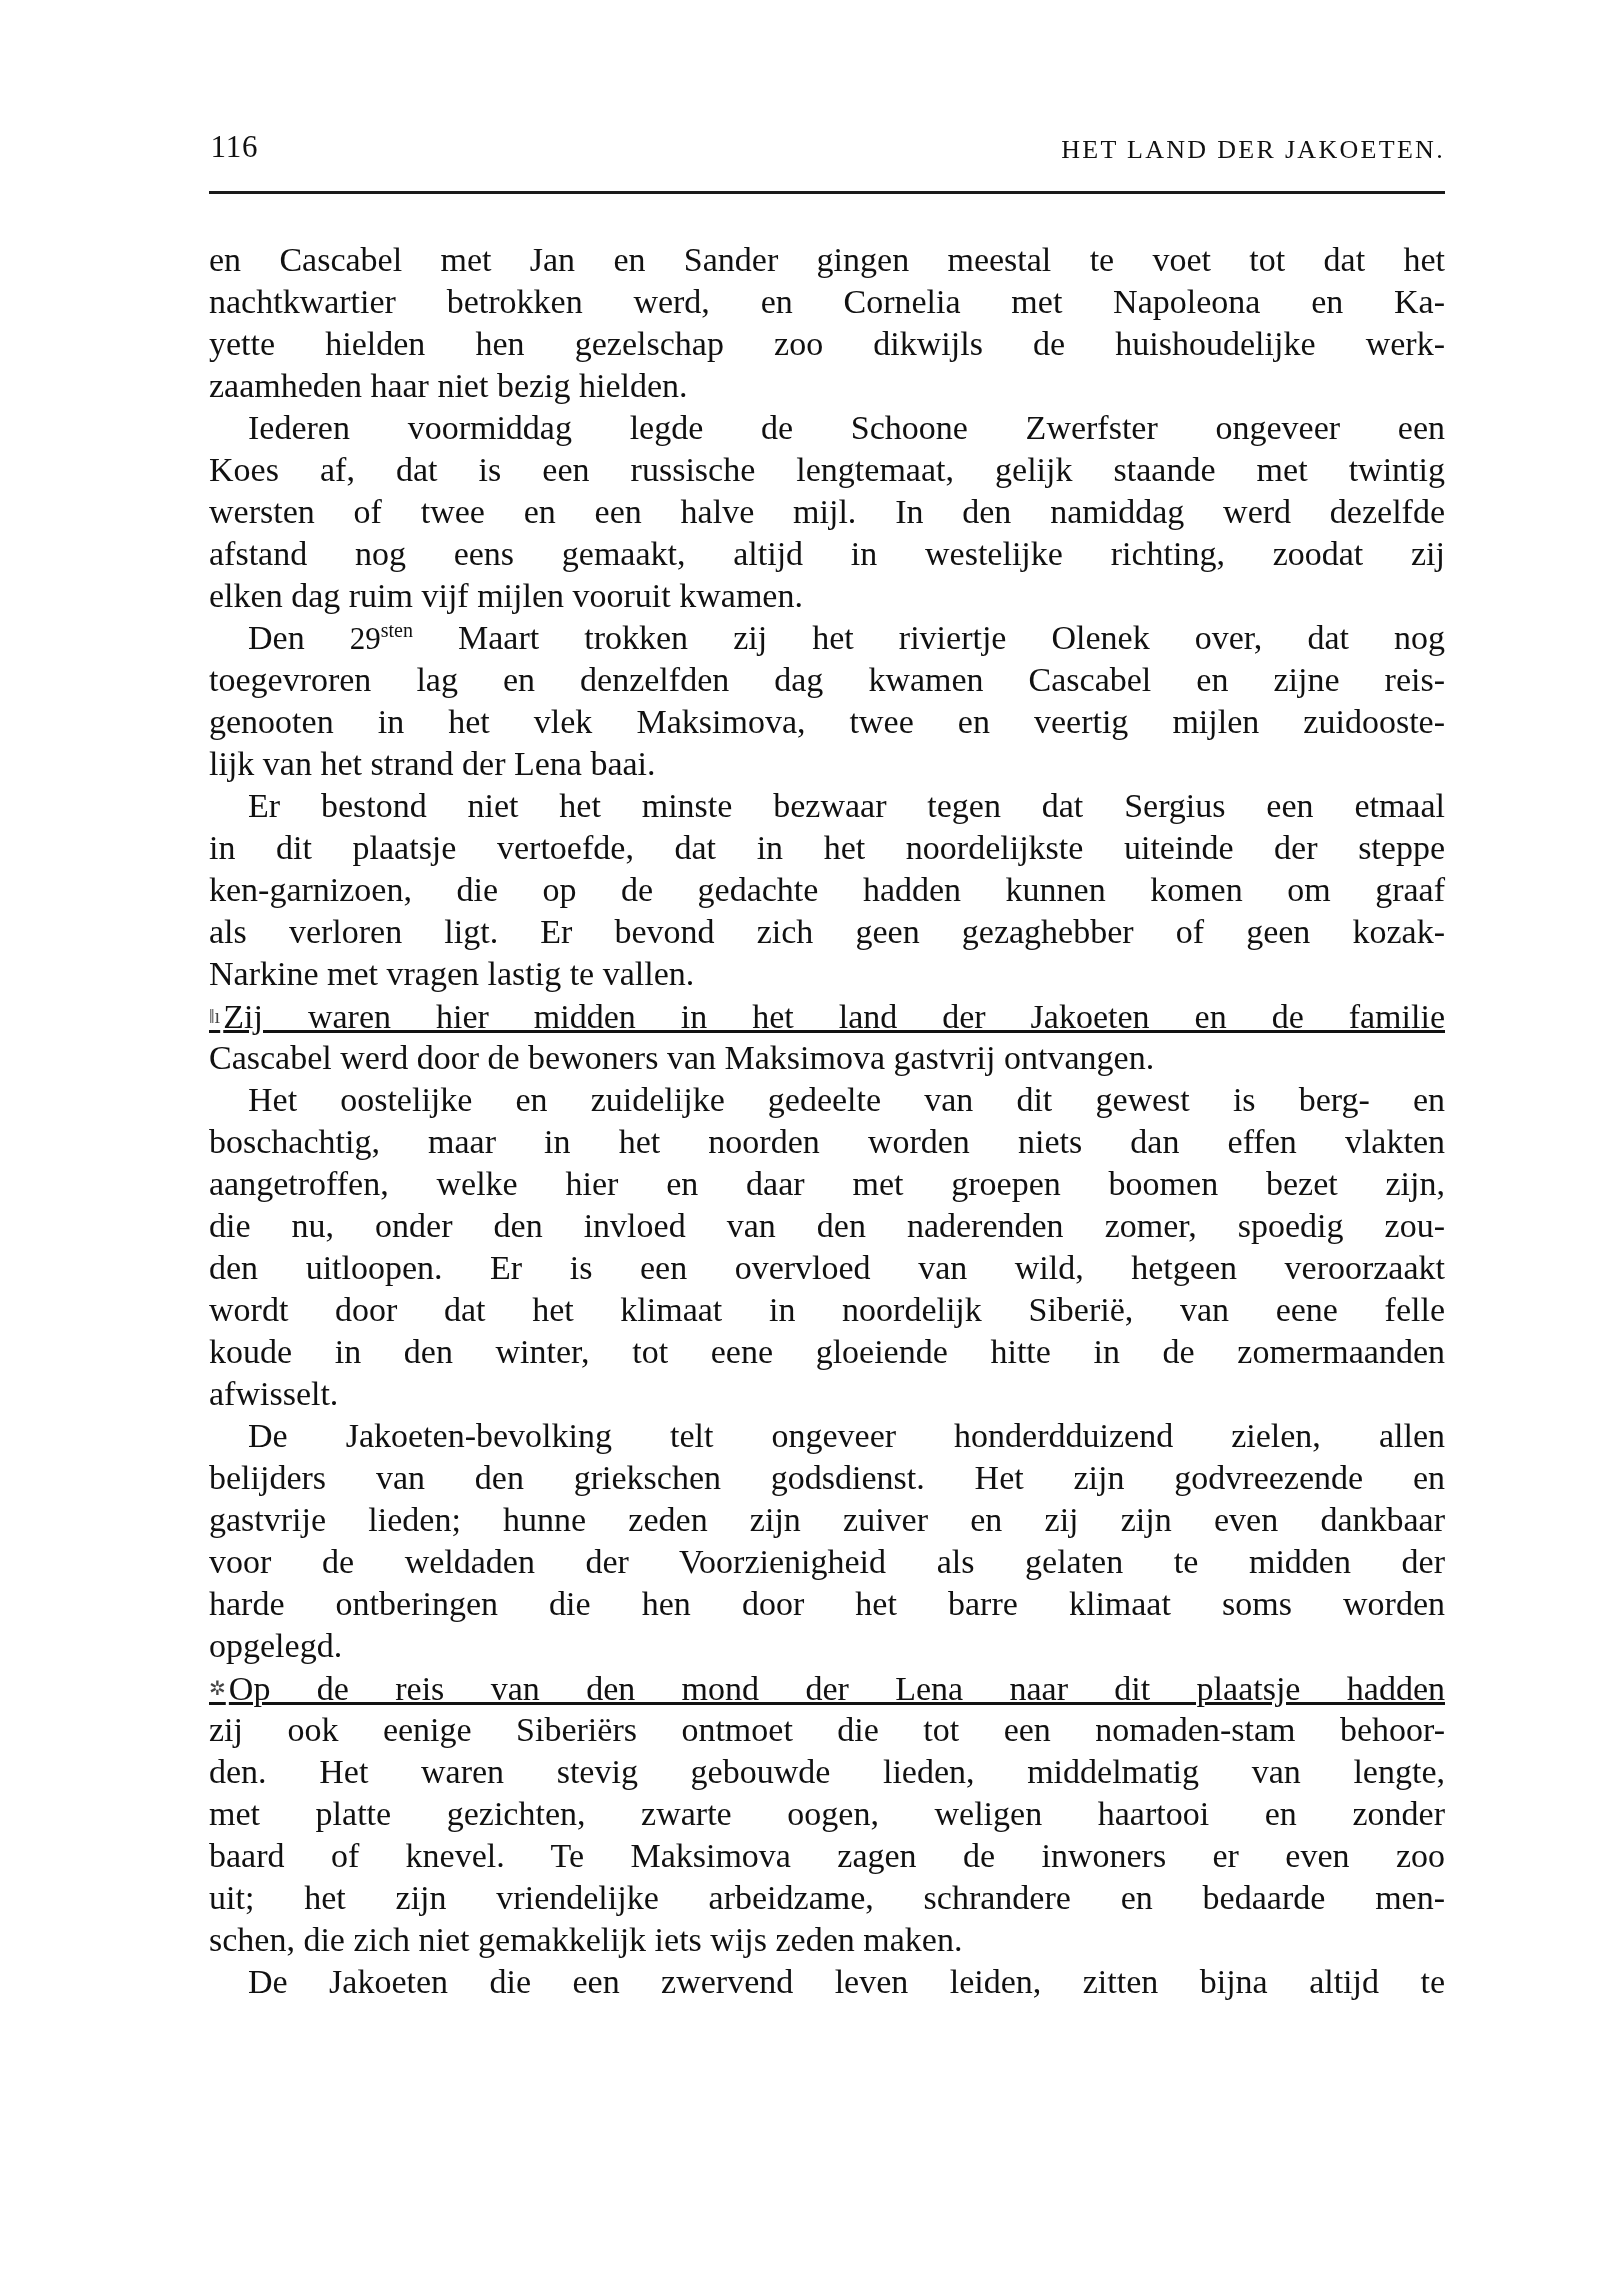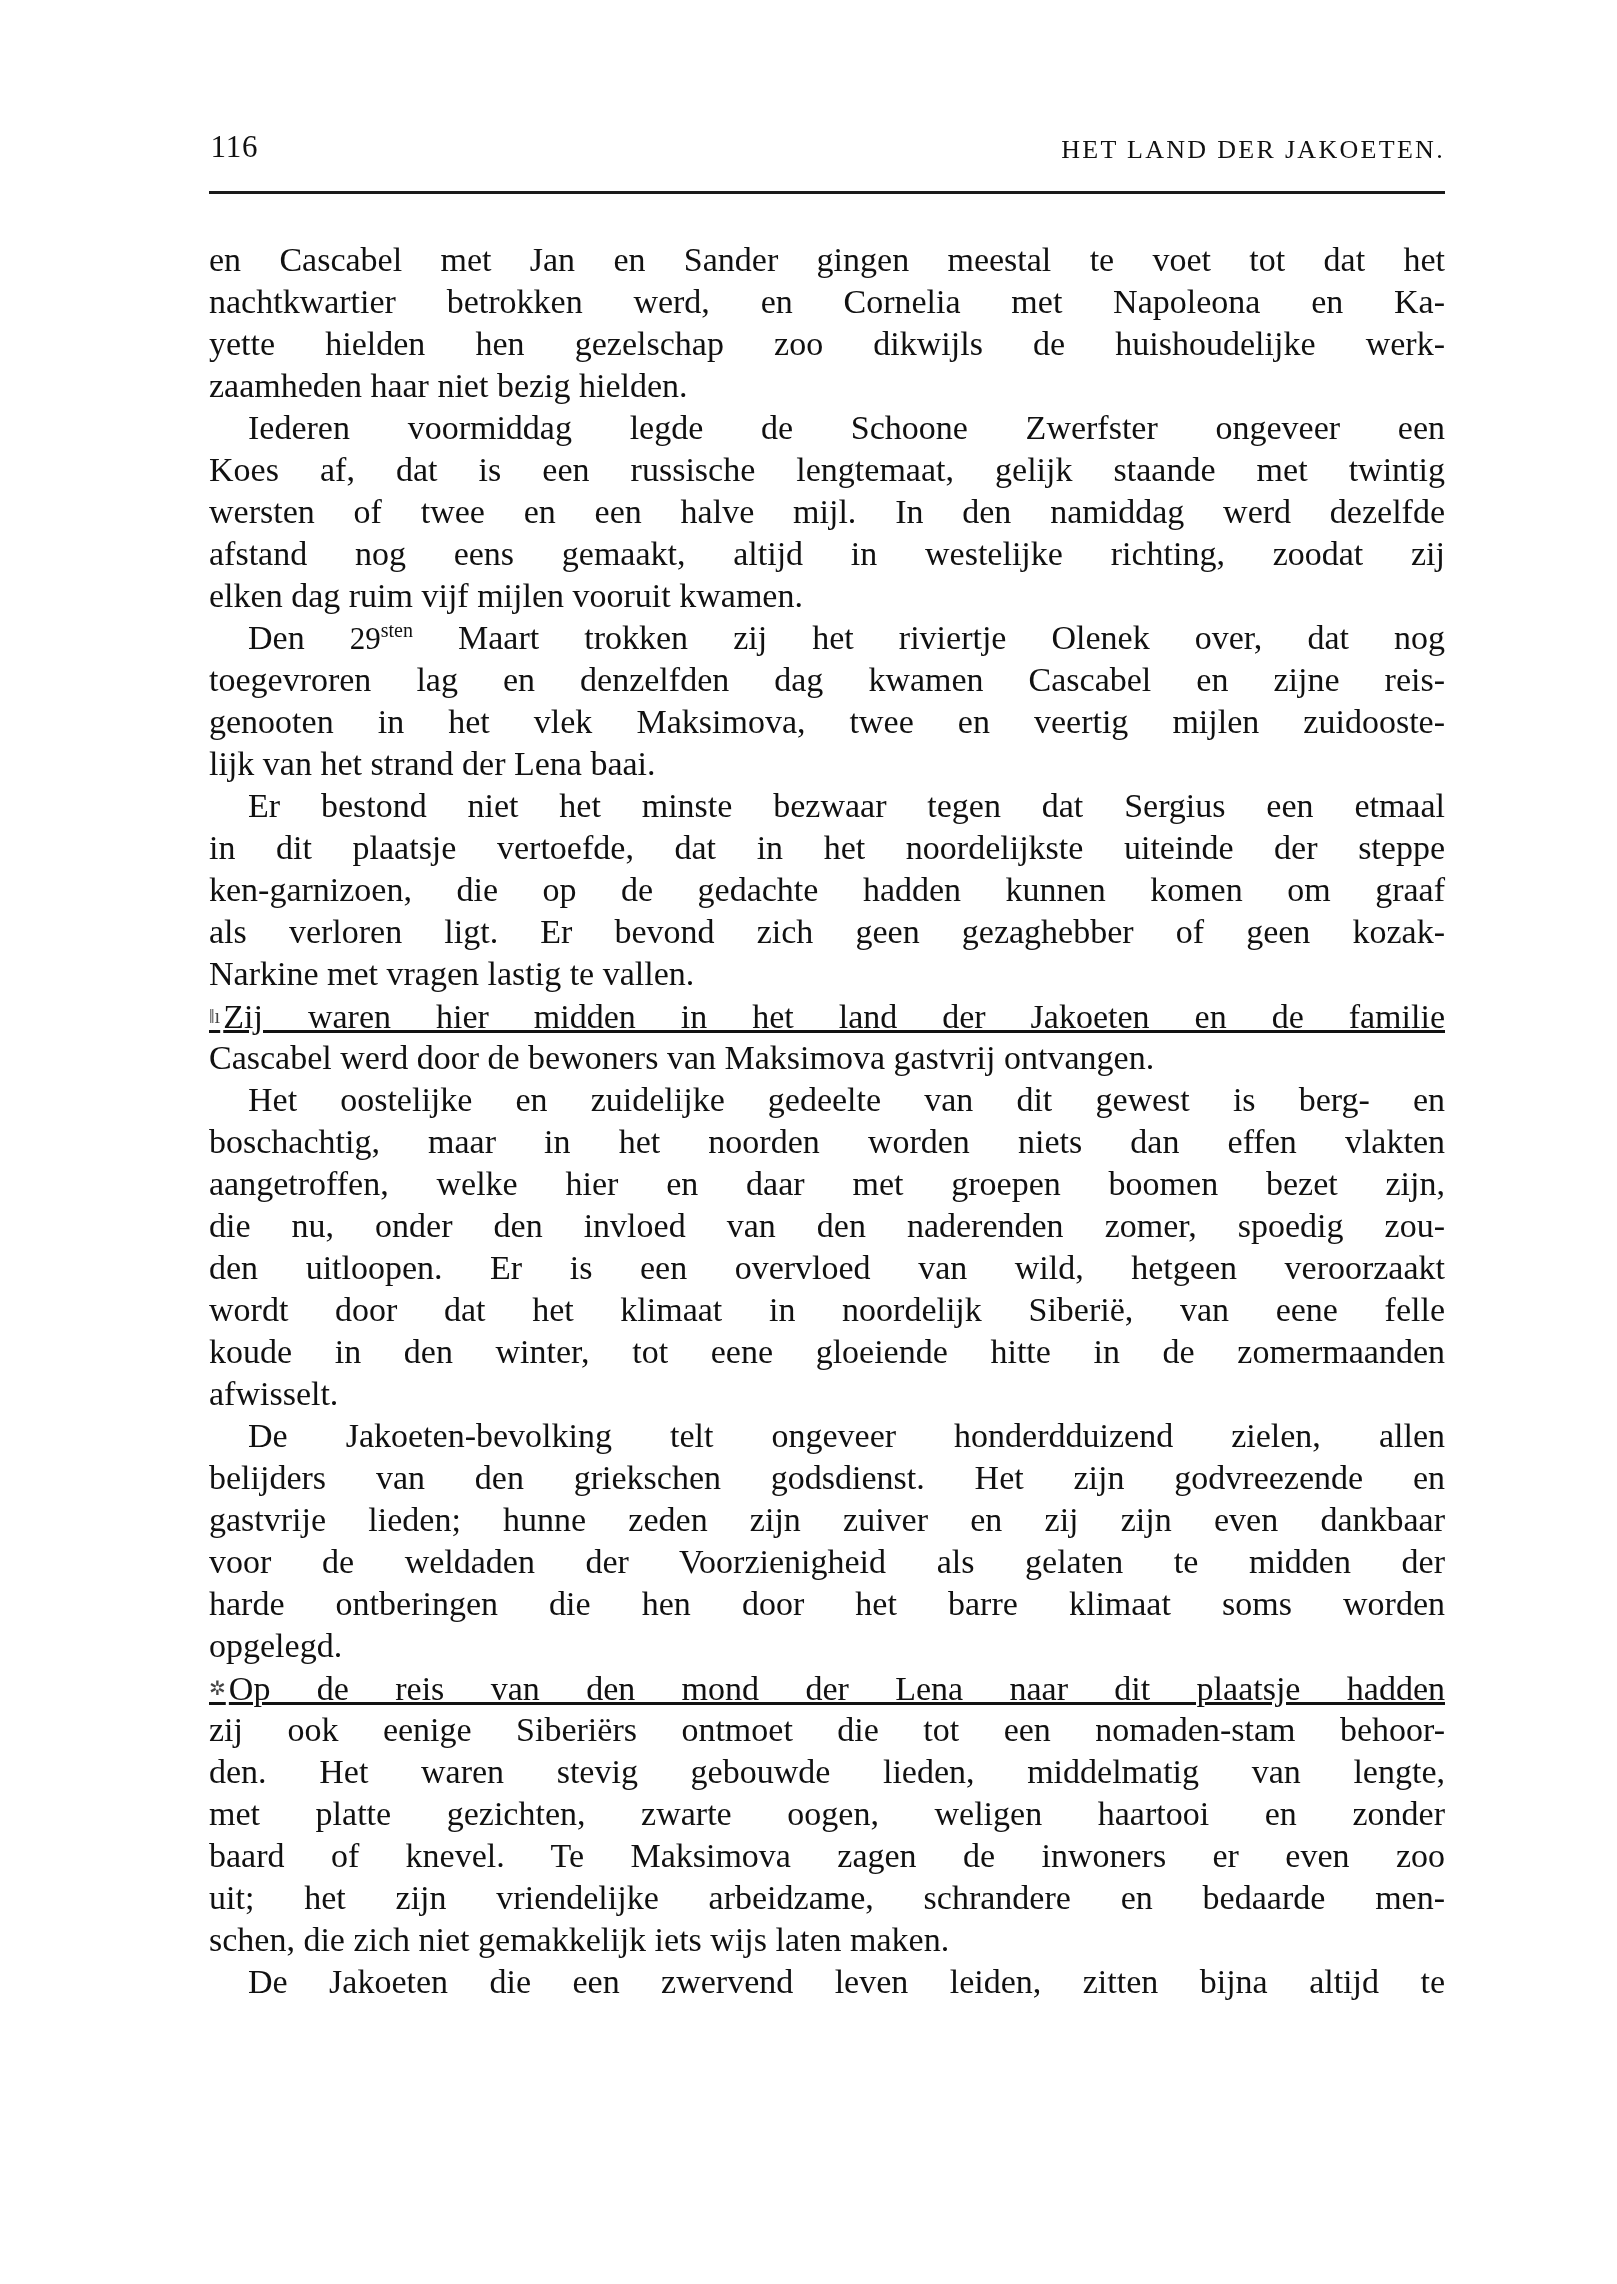--- a/index.html
+++ b/index.html
@@ -166,21 +166,21 @@
       <span class="line last">opgelegd.</span>
     </div>
 
     <div>
       <span class="line indent-sm"><span class="margin-mark">✲</span><span>Op de reis van den mond der Lena naar dit plaatsje hadden</span></span>
       <span class="line">zij ook eenige Siberiërs ontmoet die tot een nomaden-stam behoor-</span>
       <span class="line">den.  Het waren stevig gebouwde lieden, middelmatig van lengte,</span>
       <span class="line">met platte gezichten, zwarte oogen, weligen haartooi en zonder</span>
       <span class="line">baard of knevel.  Te Maksimova zagen de inwoners er even zoo</span>
       <span class="line">uit; het zijn vriendelijke arbeidzame, schrandere en bedaarde men-</span>
-      <span class="line last">schen, die zich niet gemakkelijk iets wijs laten maken.</span>
+      <span class="line last">schen, die zich niet gemakkelijk iets wijs zeden maken.</span>
     </div>
 
     <div>
       <span class="line indent">De Jakoeten die een zwervend leven leiden, zitten bijna altijd te</span>
     </div>
 
   </div>
 </div>
 
 

